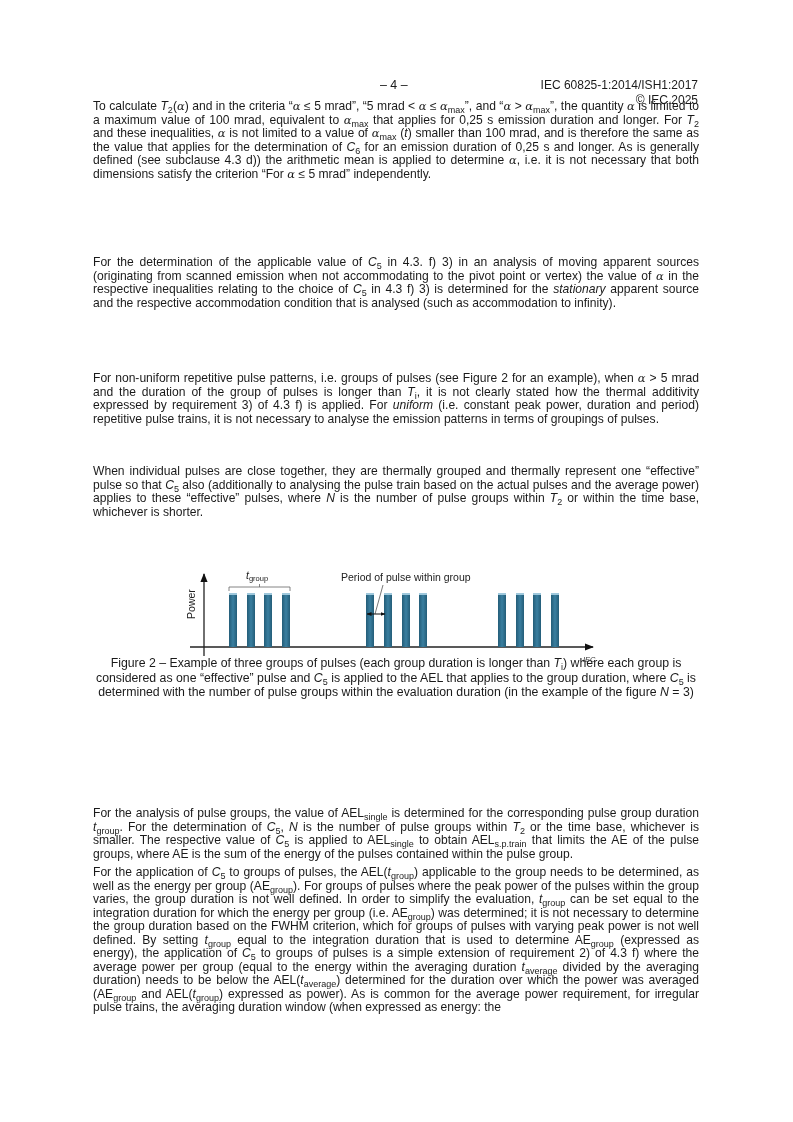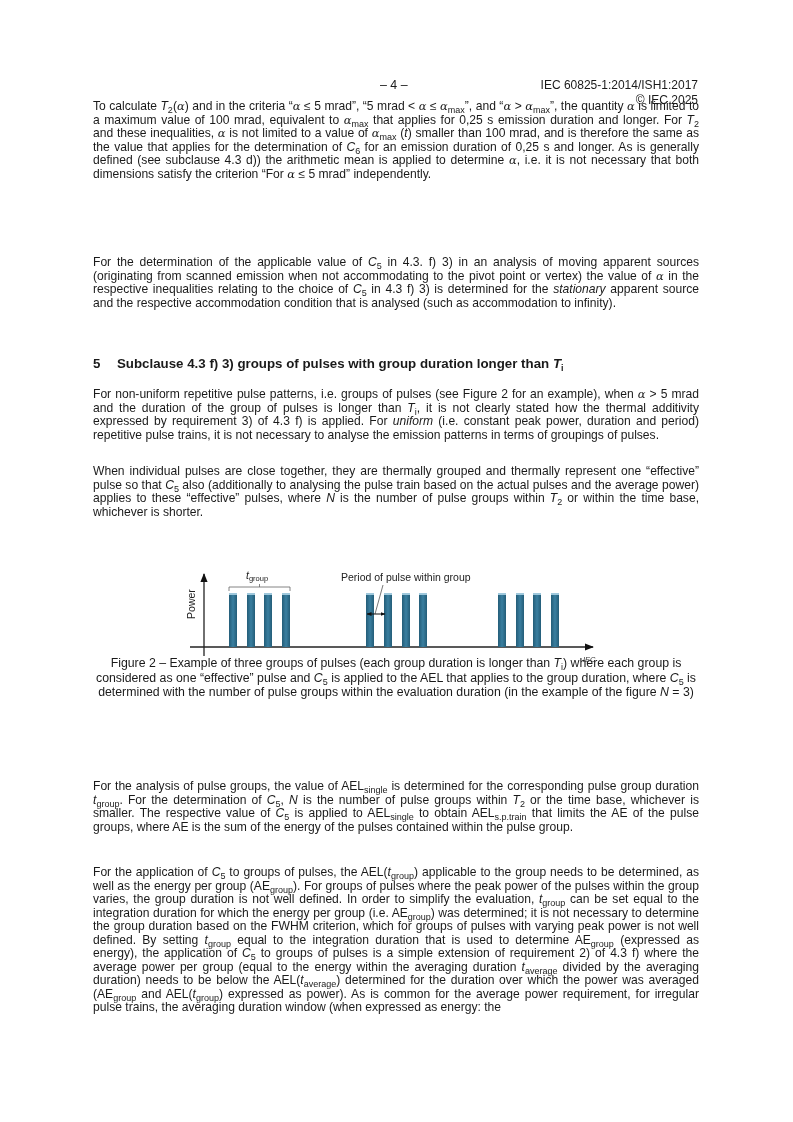--- a/index.html
+++ b/index.html
@@ -31,25 +31,22 @@
   </div>
 
   <div class="p" style="top:100px">
     To calculate <i>T</i><sub>2</sub>(<span class="greek">α</span>) and in the criteria “<span class="greek">α</span> ≤ 5 mrad”, “5 mrad &lt; <span class="greek">α</span> ≤ <span class="greek">α</span><sub>max</sub>”, and “<span class="greek">α</span> &gt; <span class="greek">α</span><sub>max</sub>”, the quantity <span class="greek">α</span> is limited to a maximum value of 100 mrad, equivalent to <span class="greek">α</span><sub>max</sub> that applies for 0,25 s emission duration and longer. For <i>T</i><sub>2</sub> and these inequalities, <span class="greek">α</span> is not limited to a value of <span class="greek">α</span><sub>max</sub> (<i>t</i>) smaller than 100 mrad, and is therefore the same as the value that applies for the determination of <i>C</i><sub>6</sub> for an emission duration of 0,25 s and longer. As is generally defined (see subclause 4.3 d)) the arithmetic mean is applied to determine <span class="greek">α</span>, i.e. it is not necessary that both dimensions satisfy the criterion “For <span class="greek">α</span> ≤ 5 mrad” independently.
   </div>
 
   <div class="p" style="top:256px">
     For the determination of the applicable value of <i>C</i><sub>5</sub> in 4.3. f) 3) in an analysis of moving apparent sources (originating from scanned emission when not accommodating to the pivot point or vertex) the value of <span class="greek">α</span> in the respective inequalities relating to the choice of <i>C</i><sub>5</sub> in 4.3 f) 3) is determined for the <i>stationary</i> apparent source and the respective accommodation condition that is analysed (such as accommodation to infinity).
   </div>
 
-  <div class="h">
-    <span class="num">5</span>Subclause 4.3 f) 3) groups of pulses with group duration longer than <i>T</i><sub>i</sub>
-  </div>
 
-  <div class="p" style="top:388px">
+  <div class="p" style="top:372px">
     For non-uniform repetitive pulse patterns, i.e. groups of pulses (see Figure 2 for an example), when <span class="greek">α</span> &gt; 5 mrad and the duration of the group of pulses is longer than <i>T</i><sub>i</sub>, it is not clearly stated how the thermal additivity expressed by requirement 3) of 4.3 f) is applied. For <i>uniform</i> (i.e. constant peak power, duration and period) repetitive pulse trains, it is not necessary to analyse the emission patterns in terms of groupings of pulses.
   </div>
 
   <div class="p" style="top:465px">
     When individual pulses are close together, they are thermally grouped and thermally represent one “effective” pulse so that <i>C</i><sub>5</sub> also (additionally to analysing the pulse train based on the actual pulses and the average power) applies to these “effective” pulses, where <i>N</i> is the number of pulse groups within <i>T</i><sub>2</sub> or within the time base, whichever is shorter.
   </div>
 
   <div class="fig">
     <svg width="440" height="110" viewBox="0 0 440 110">
       <defs>
@@ -115,21 +112,21 @@
       <line x1="200" y1="54" x2="210" y2="54" stroke="#111" stroke-width="1" marker-end="url(#arrs)"></line>
 
       <text x="408" y="102" font-size="7.5" font-style="italic" font-family="Liberation Sans, sans-serif" fill="#333">IEC</text>
     </svg>
   </div>
 
   <div class="caption">
     Figure 2 – Example of three groups of pulses (each group duration is longer than <i>T</i><sub>i</sub>) where each group is considered as one “effective” pulse and <i>C</i><sub>5</sub> is applied to the AEL that applies to the group duration, where <i>C</i><sub>5</sub> is determined with the number of pulse groups within the evaluation duration (in the example of the figure <i>N</i> = 3)
   </div>
 
-  <div class="p" style="top:780px">
+  <div class="p" style="top:807px">
     For the analysis of pulse groups, the value of AEL<sub>single</sub> is determined for the corresponding pulse group duration <i>t</i><sub>group</sub>. For the determination of <i>C</i><sub>5</sub>, <i>N</i> is the number of pulse groups within <i>T</i><sub>2</sub> or the time base, whichever is smaller. The respective value of <i>C</i><sub>5</sub> is applied to AEL<sub>single</sub> to obtain AEL<sub>s.p.train</sub> that limits the AE of the pulse groups, where AE is the sum of the energy of the pulses contained within the pulse group.
   </div>
 
   <div class="p" style="top:866px">
     For the application of <i>C</i><sub>5</sub> to groups of pulses, the AEL(<i>t</i><sub>group</sub>) applicable to the group needs to be determined, as well as the energy per group (AE<sub>group</sub>). For groups of pulses where the peak power of the pulses within the group varies, the group duration is not well defined. In order to simplify the evaluation, <i>t</i><sub>group</sub> can be set equal to the integration duration for which the energy per group (i.e. AE<sub>group</sub>) was determined; it is not necessary to determine the group duration based on the FWHM criterion, which for groups of pulses with varying peak power is not well defined. By setting <i>t</i><sub>group</sub> equal to the integration duration that is used to determine AE<sub>group</sub> (expressed as energy), the application of <i>C</i><sub>5</sub> to groups of pulses is a simple extension of requirement 2) of 4.3 f) where the average power per group (equal to the energy within the averaging duration <i>t</i><sub>average</sub> divided by the averaging duration) needs to be below the AEL(<i>t</i><sub>average</sub>) determined for the duration over which the power was averaged (AE<sub>group</sub> and AEL(<i>t</i><sub>group</sub>) expressed as power). As is common for the average power requirement, for irregular pulse trains, the averaging duration window (when expressed as energy: the
   </div>
 
 </div>
 
 </body></html>

